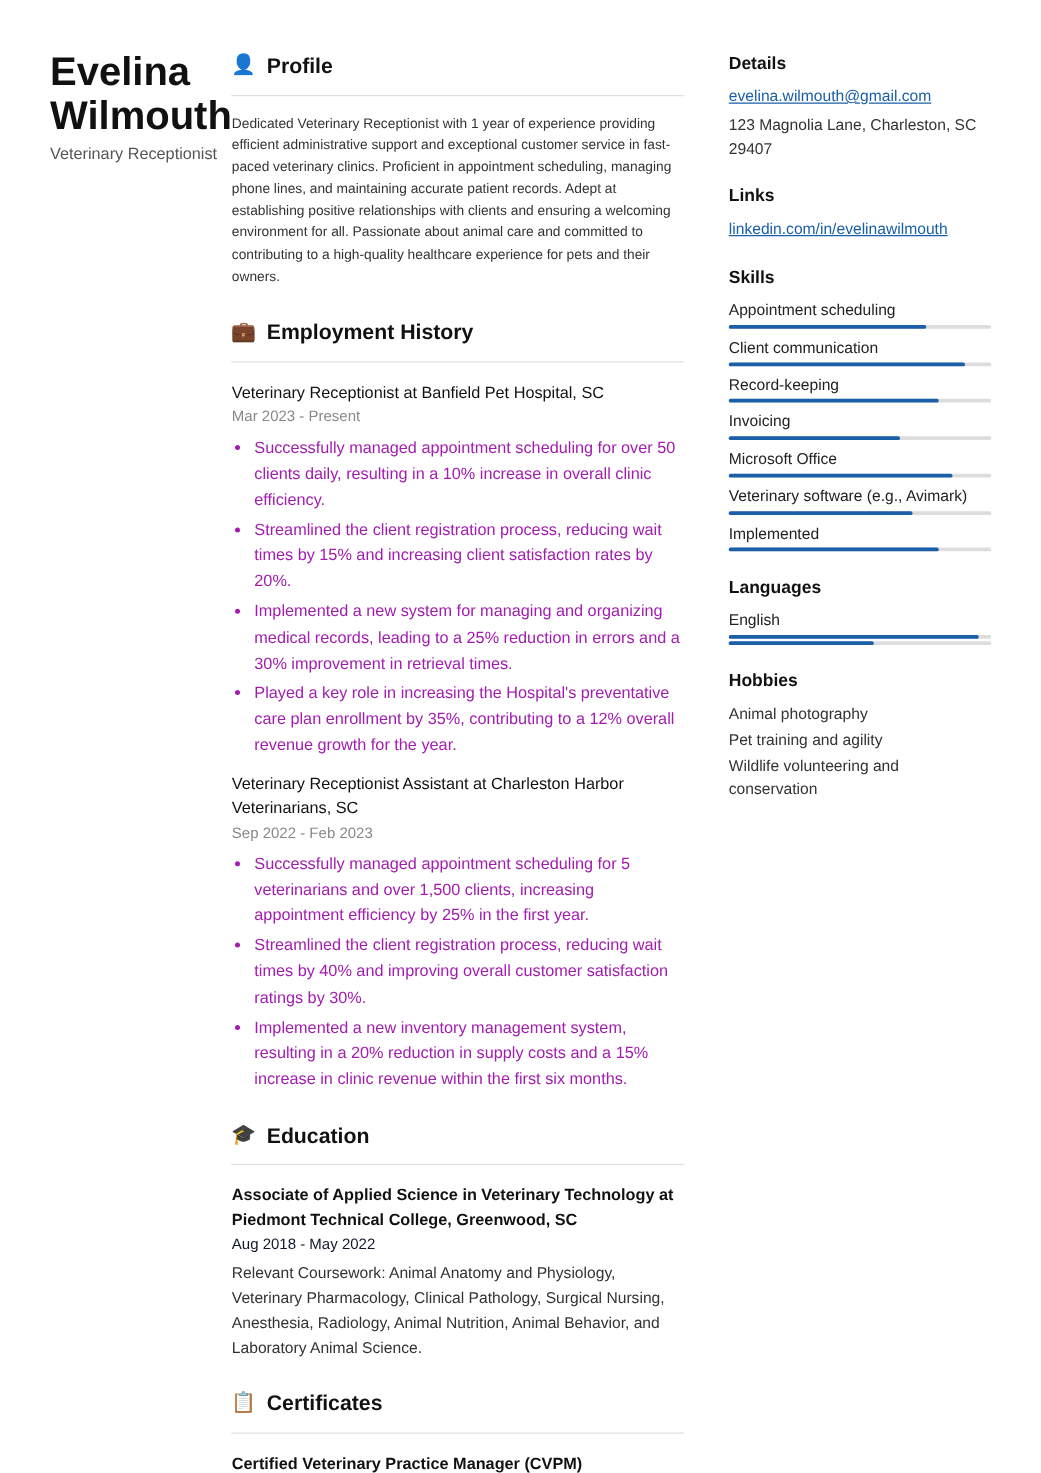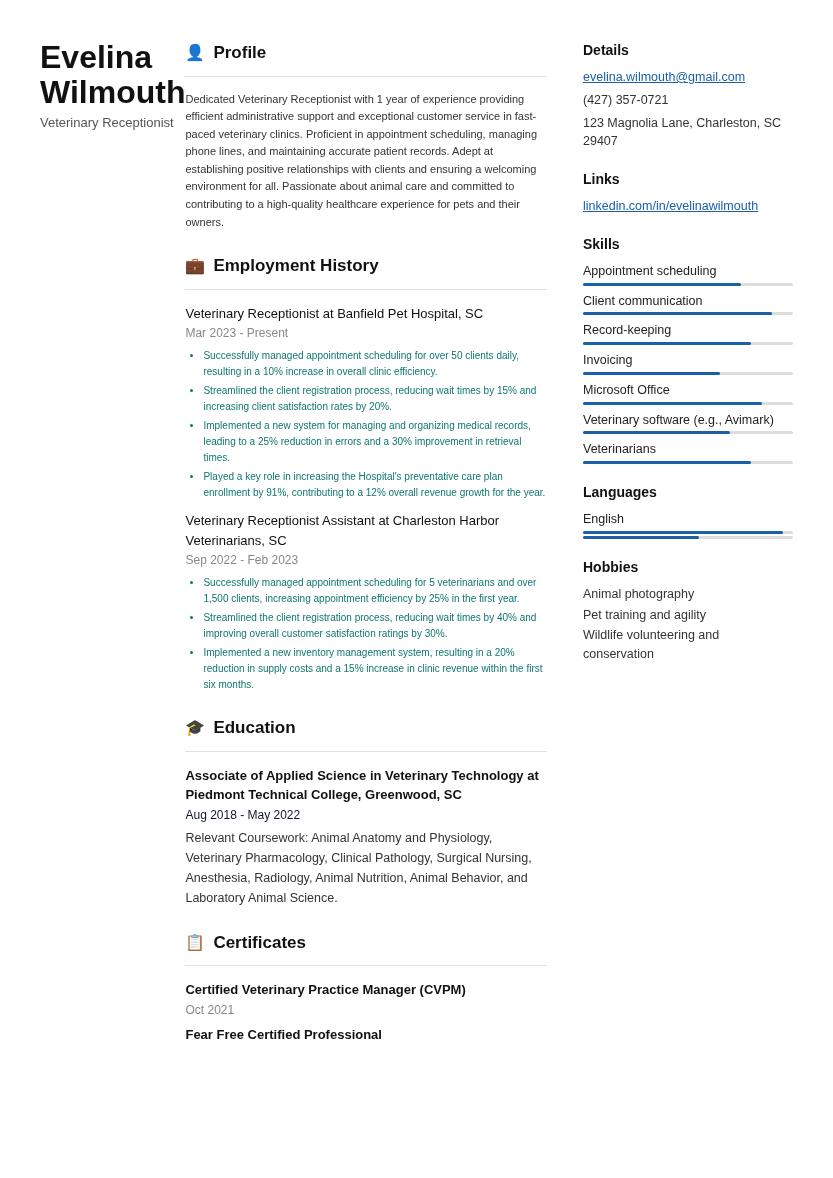--- a/index.html
+++ b/index.html
@@ -71,22 +71,22 @@
       margin-bottom: 1px;
     }
     .job-date {
       font-size: 12px;
       color: #888;
       margin-bottom: 6px;
     }
     .job-bullets {
       list-style: disc;
       padding-left: 18px;
-      font-size: 10px;
-      color: #0f766e;
+      font-size: 13px;
+      color: #a21caf;
       line-height: 1.6;
       margin-bottom: 10px;
     }
     .job-bullets li {
       margin-bottom: 3px;
     }
     .edu-title {
       font-size: 13px;
       font-weight: bold;
       color: #111;
@@ -207,21 +207,21 @@
         </div>
         <div class="divider"></div>
 
         <div>
           <div class="job-title">Veterinary Receptionist at Banfield Pet Hospital, SC</div>
           <div class="job-date">Mar 2023 - Present</div>
           <ul class="job-bullets">
             <li>Successfully managed appointment scheduling for over 50 clients daily, resulting in a 10% increase in overall clinic efficiency.</li>
             <li>Streamlined the client registration process, reducing wait times by 15% and increasing client satisfaction rates by 20%.</li>
             <li>Implemented a new system for managing and organizing medical records, leading to a 25% reduction in errors and a 30% improvement in retrieval times.</li>
-            <li>Played a key role in increasing the Hospital's preventative care plan enrollment by 91%, contributing to a 12% overall revenue growth for the year.</li>
+            <li>Played a key role in increasing the Hospital's preventative care plan enrollment by 35%, contributing to a 12% overall revenue growth for the year.</li>
           </ul>
         </div>
 
         <div>
           <div class="job-title">Veterinary Receptionist Assistant at Charleston Harbor Veterinarians, SC</div>
           <div class="job-date">Sep 2022 - Feb 2023</div>
           <ul class="job-bullets">
             <li>Successfully managed appointment scheduling for 5 veterinarians and over 1,500 clients, increasing appointment efficiency by 25% in the first year.</li>
             <li>Streamlined the client registration process, reducing wait times by 40% and improving overall customer satisfaction ratings by 30%.</li>
             <li>Implemented a new inventory management system, resulting in a 20% reduction in supply costs and a 15% increase in clinic revenue within the first six months.</li>
@@ -257,21 +257,20 @@
         </div>
       </div>
 
     </div>
 
     <div class="right-col">
 
       <div class="right-section">
         <div class="right-section-title">Details</div>
         <div class="detail-email">evelina.wilmouth@gmail.com</div>
-        <div class="detail-text">(427) 357-0721</div>
         <div class="detail-text">123 Magnolia Lane, Charleston, SC 29407</div>
       </div>
 
       <div class="right-section">
         <div class="right-section-title">Links</div>
         <div class="link-text">linkedin.com/in/evelinawilmouth</div>
       </div>
 
       <div class="right-section">
         <div class="right-section-title">Skills</div>
@@ -293,21 +292,21 @@
               <div class="skill-bar-fill" style="width: 65%;"></div>
             </div>
             <div class="skill-label">Microsoft Office</div>
             <div class="skill-bar-bg">
               <div class="skill-bar-fill" style="width: 85%;"></div>
             </div>
             <div class="skill-label">Veterinary software (e.g., Avimark)</div>
             <div class="skill-bar-bg">
               <div class="skill-bar-fill" style="width: 70%;"></div>
             </div>
-            <div class="skill-label">Veterinarians</div>
+            <div class="skill-label">Implemented</div>
             <div class="skill-bar-bg">
               <div class="skill-bar-fill" style="width: 80%;"></div>
             </div>
           </div>
       </div>
 
       <div class="right-section">
         <div class="right-section-title">Languages</div>
         <div id="languages-container">
             <div class="lang-label">English</div>

